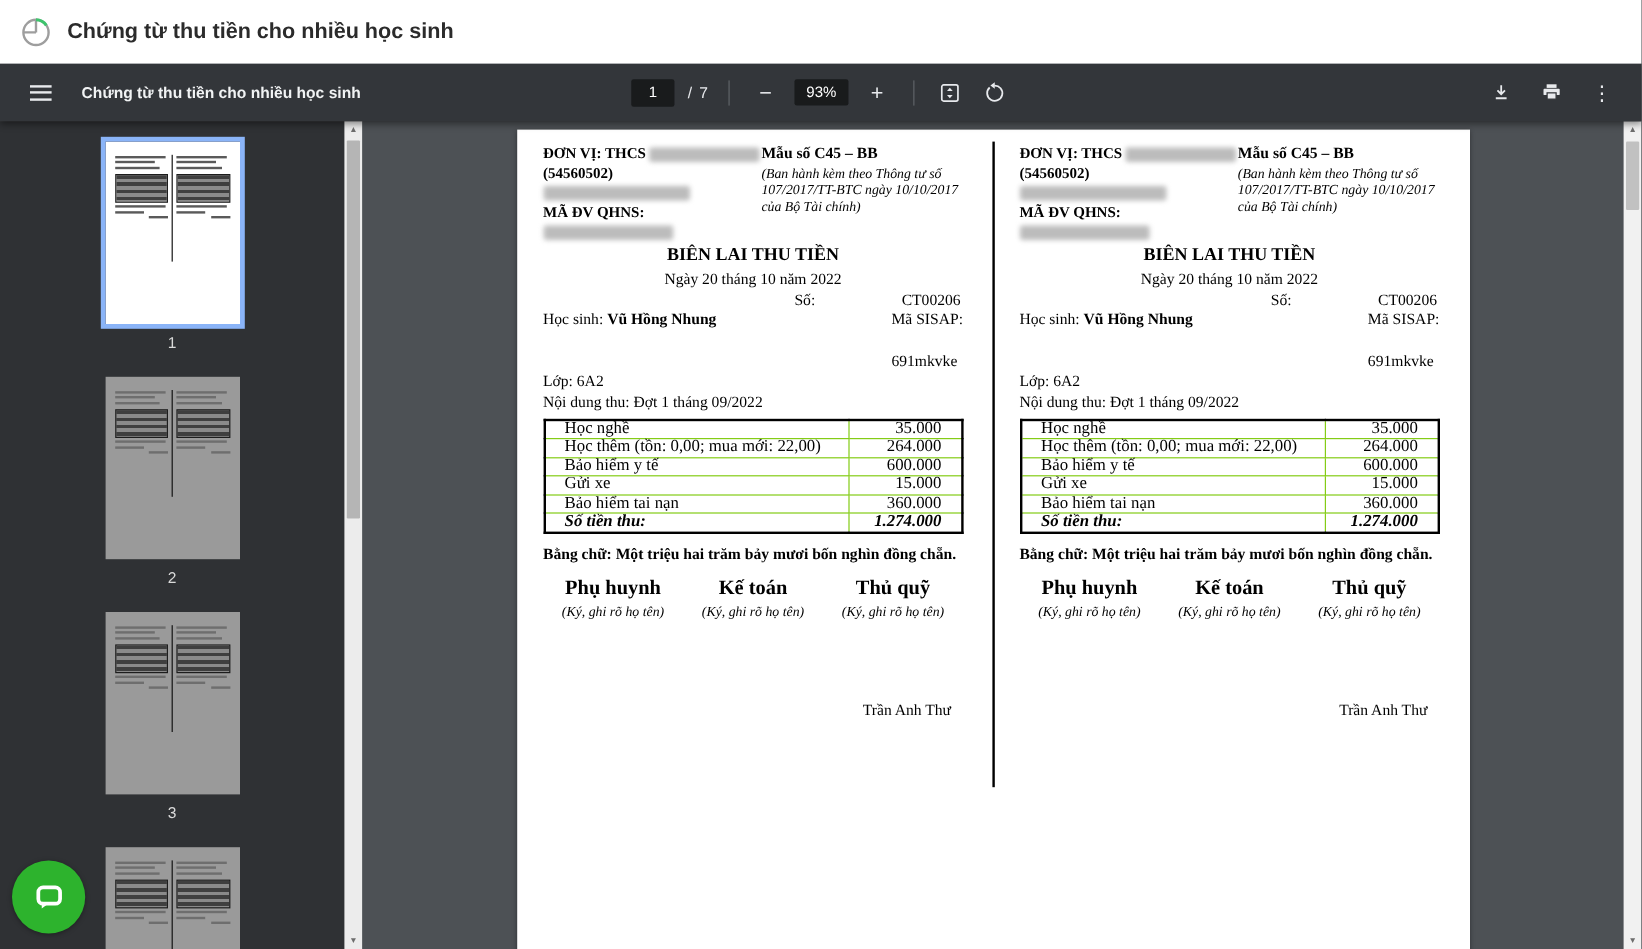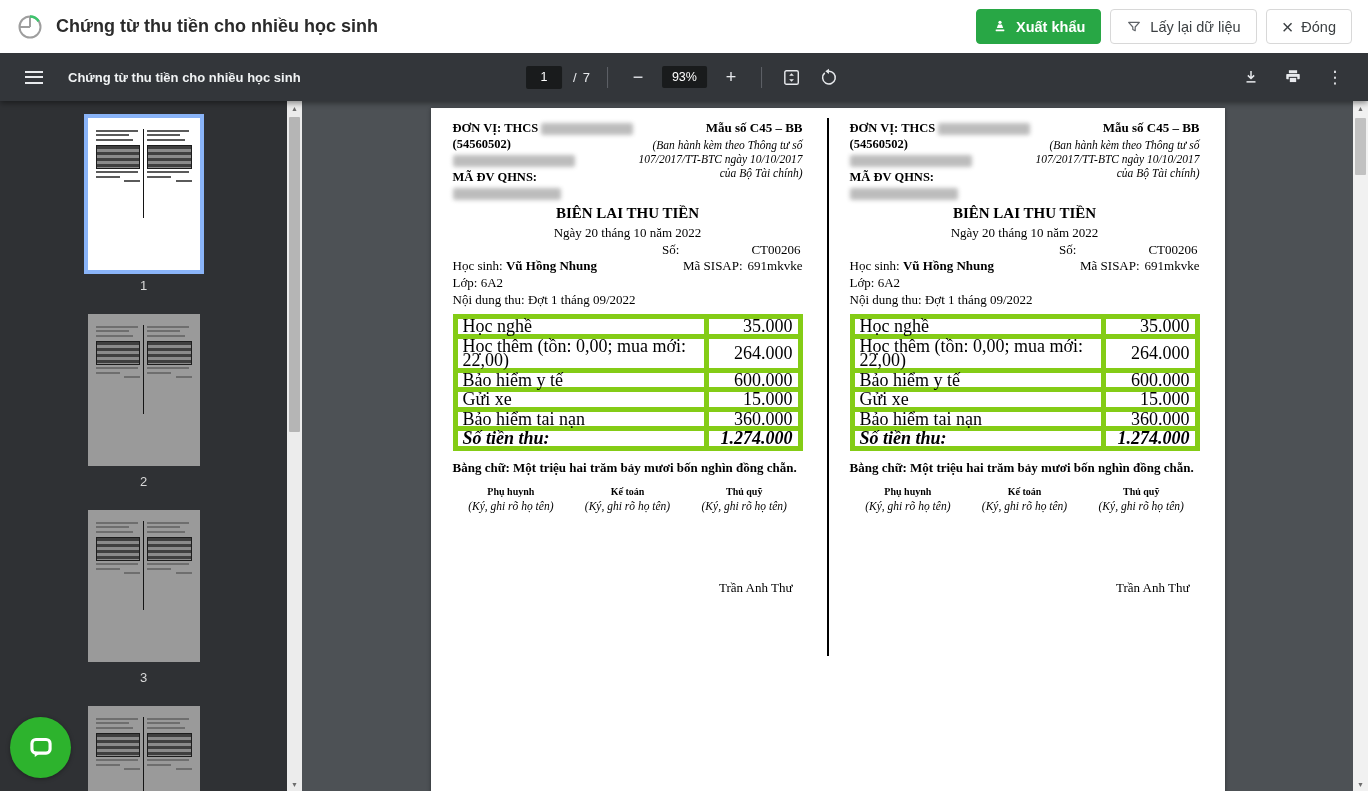--- a/index.html
+++ b/index.html
@@ -59,76 +59,56 @@
   
   .viewer { flex:1; position:relative; overflow:hidden; background:#4d5155; height:100%; }
   .viewer-inner { margin-right:15px; height:100%; overflow:hidden; }
   .page { width:794px; height:1123px; background:#ffffff; margin:7px auto 0; position:relative; box-shadow:0 1px 4px rgba(0,0,0,.4); display:flex; }
   .page-divider { position:absolute; left:calc(50% - 1px); top:10px; width:2px; height:538px; background:#000; }
 
   
   .copy { flex:1; padding:12px 25px 0 22px; font-family:"Liberation Serif", serif; font-size:12.5px; color:#000; line-height:1.3; }
   .copy-header { display:flex; }
   .ch-left { width:52%; font-weight:700; font-size:12.5px; line-height:16px; }
-  .ch-right { width:48%; text-align:right; }
+  .ch-right { width:48%; text-align:left; }
   .form-no { font-weight:700; font-size:13px; }
   .form-note { font-style:italic; font-size:11.5px; line-height:14px; margin-top:1px; }
   .redact { display:inline-block; height:12px; background:#bcbcbc; filter:blur(2px); border-radius:2px; vertical-align:middle; }
   .r1 { width:92px; } .r2 { width:122px; margin:2px 0; } .r3 { width:108px; }
   .r-title { text-align:center; font-weight:700; font-size:15px; margin-top:3px; }
   .r-date { text-align:center; font-size:13px; margin-top:1px; }
   .r-no { display:flex; justify-content:flex-end; gap:72px; font-size:13px; padding-right:2px; }
   .r-student { display:flex; justify-content:space-between; font-size:13px; }
   .r-line { font-size:13px; }
-  .sisap { display:flex; gap:5px; }
+  .sisap { display:flex; gap:18px;flex-direction:column; }
   .fee-table { width:100%; border-collapse:collapse; margin-top:5px; border:2px solid #000; }
-  .fee-table td { border:5px solid #84cc16; padding:0 5px; font-size:18px; line-height:14.5px; height:15px; }
+  .fee-table td { border:1px solid #84cc16; padding:0 16px; font-size:14px; line-height:14.5px; height:15px; }
   .fee-table td.amt { width:27%; text-align:right; }
   .fee-table .total td { font-weight:700;font-style:italic; }
   .r-words { font-weight:700; font-size:13px; line-height:16.5px; margin-top:9px; }
   .r-sigs { display:flex; margin-top:9px; }
   .sig { flex:1; text-align:center; }
-  .sig-role { font-weight:700; font-size:10px; }
+  .sig-role { font-weight:700; font-size:17px; }
   .sig-note { font-style:italic; font-size:11.5px; margin-top:1px; }
   .r-cashier { margin-top:66px; font-weight:400; font-size:13px; width:max-content; margin-left:auto; margin-right:10px; }
 
   
   .chat-fab { position:absolute; left:10px; top:717px; width:61px; height:61px; border-radius:50%; background:#2db32d; display:flex; align-items:center; justify-content:center; cursor:pointer; z-index:50; box-shadow:0 1px 4px rgba(0,0,0,.35); }
 </style>
 </head>
 <body>
 
 <div class="topbar">
   <svg class="pie-icon" viewBox="0 0 28 28">
     <circle cx="14" cy="14" r="10.5" fill="none" stroke="#9e9e9e" stroke-width="2"></circle>
     <line x1="14" y1="14" x2="14" y2="3.5" stroke="#9e9e9e" stroke-width="2"></line>
     <line x1="14" y1="14" x2="3.5" y2="14" stroke="#9e9e9e" stroke-width="2"></line>
     <path d="M14 3.5 a10.5 10.5 0 0 1 8.6 4.7" fill="none" stroke="#3ec46d" stroke-width="2.6"></path>
   </svg>
   <div class="app-title">Chứng từ thu tiền cho nhiều học sinh</div>
-  <div class="topbar-actions">
-    <button class="btn btn-green">
-      <svg width="16" height="16" viewBox="0 0 24 24">
-        <circle cx="12" cy="5" r="2.4" fill="#fff"></circle>
-        <path d="M9.2 8.2 h5.6 l2 5.3 H7.2 Z" fill="#fff"></path>
-        <rect x="5.5" y="15.6" width="13" height="2.6" rx="0.6" fill="#fff"></rect>
-      </svg>
-      <span>Xuất khẩu</span>
-    </button>
-    <button class="btn btn-light">
-      <svg width="16" height="16" viewBox="0 0 24 24">
-        <path d="M4 5 h16 l-6.2 7 v5.6 l-3.6 -1.9 V12 Z" fill="none" stroke="#5f6368" stroke-width="1.8" stroke-linejoin="round"></path>
-      </svg>
-      <span>Lấy lại dữ liệu</span>
-    </button>
-    <button class="btn btn-light">
-      <span class="x-glyph">×</span>
-      <span>Đóng</span>
-    </button>
-  </div>
 </div>
 
 <div class="pdf-toolbar">
   <button class="hamburger" aria-label="menu">
     <i></i>
       <i></i>
       <i></i>
   </button>
   <span class="doc-title">Chứng từ thu tiền cho nhiều học sinh</span>
 

